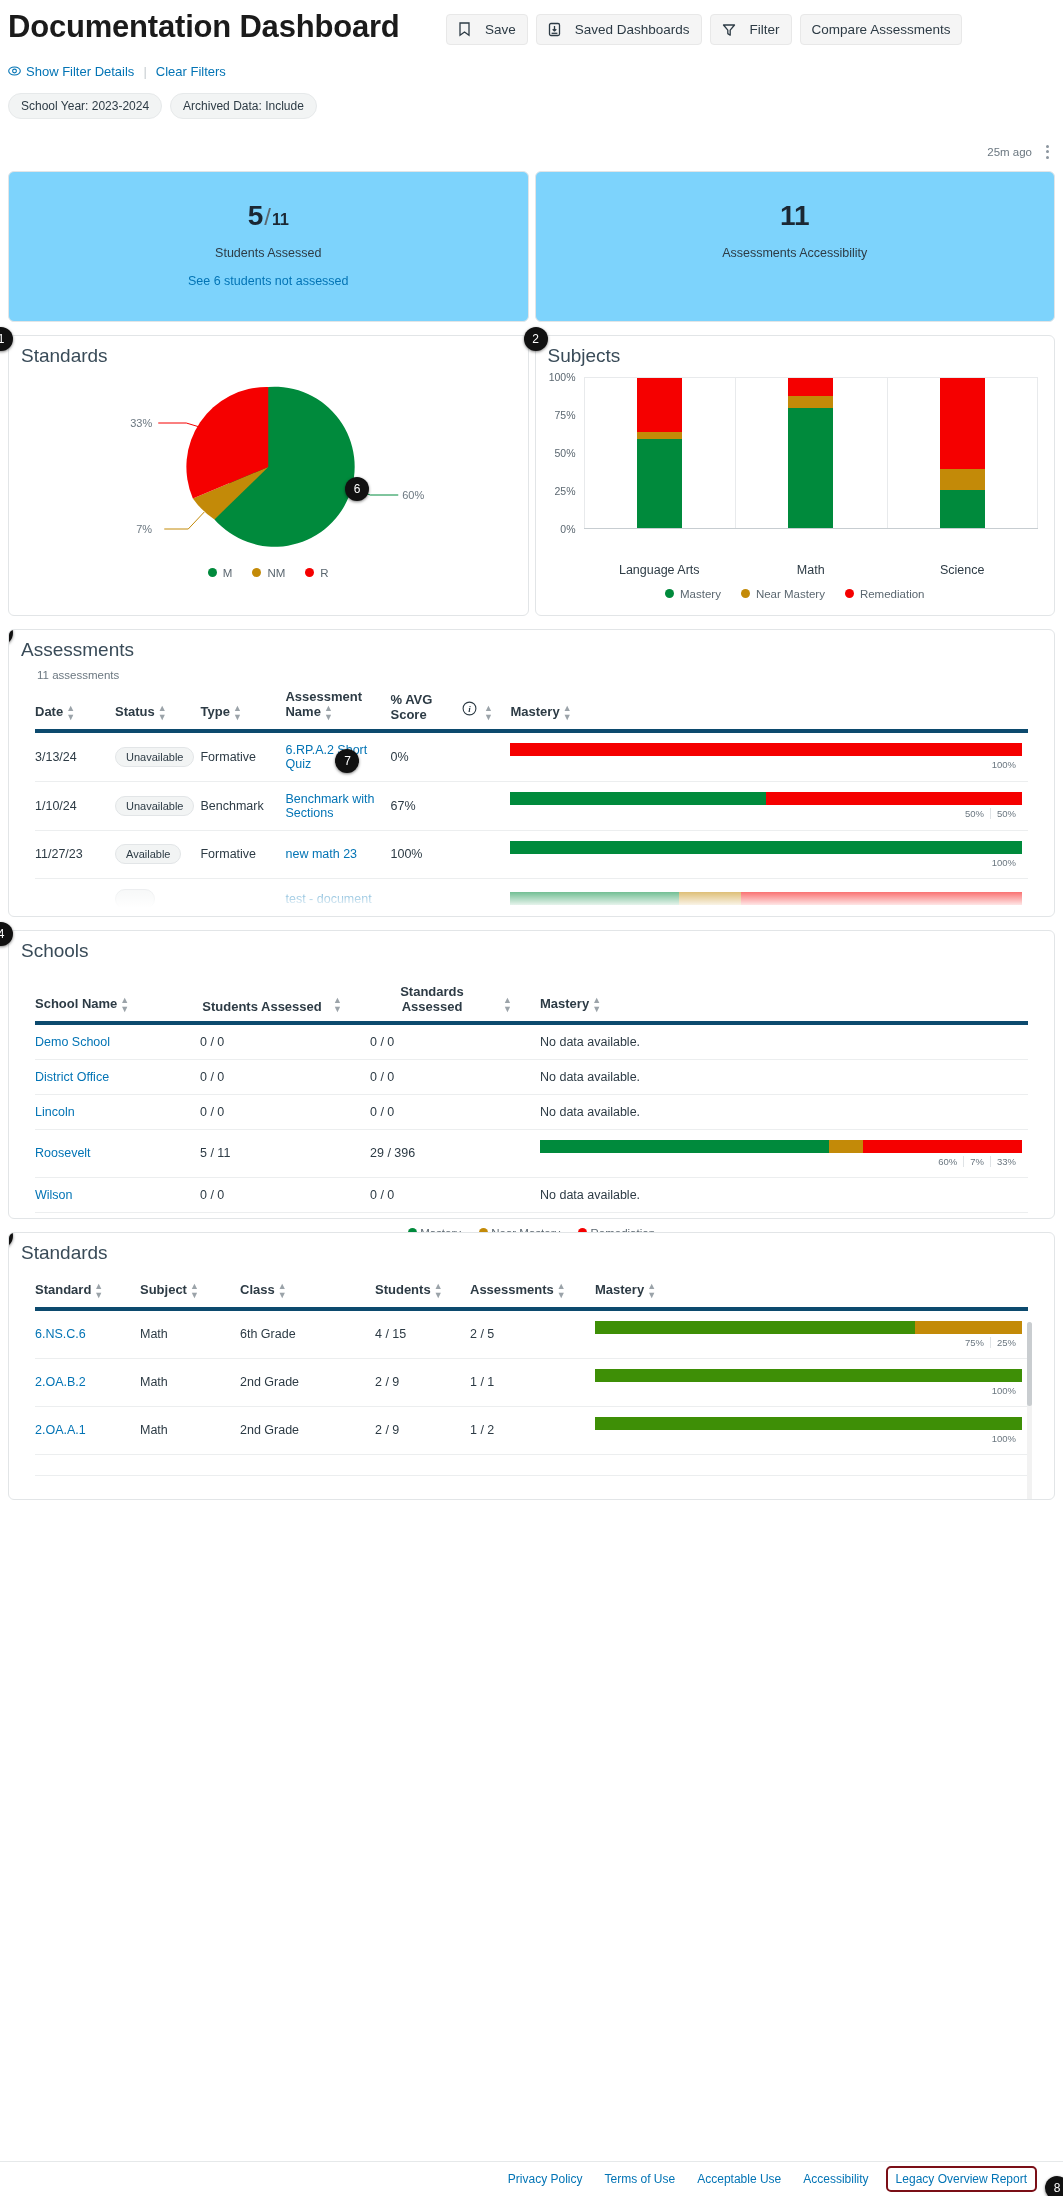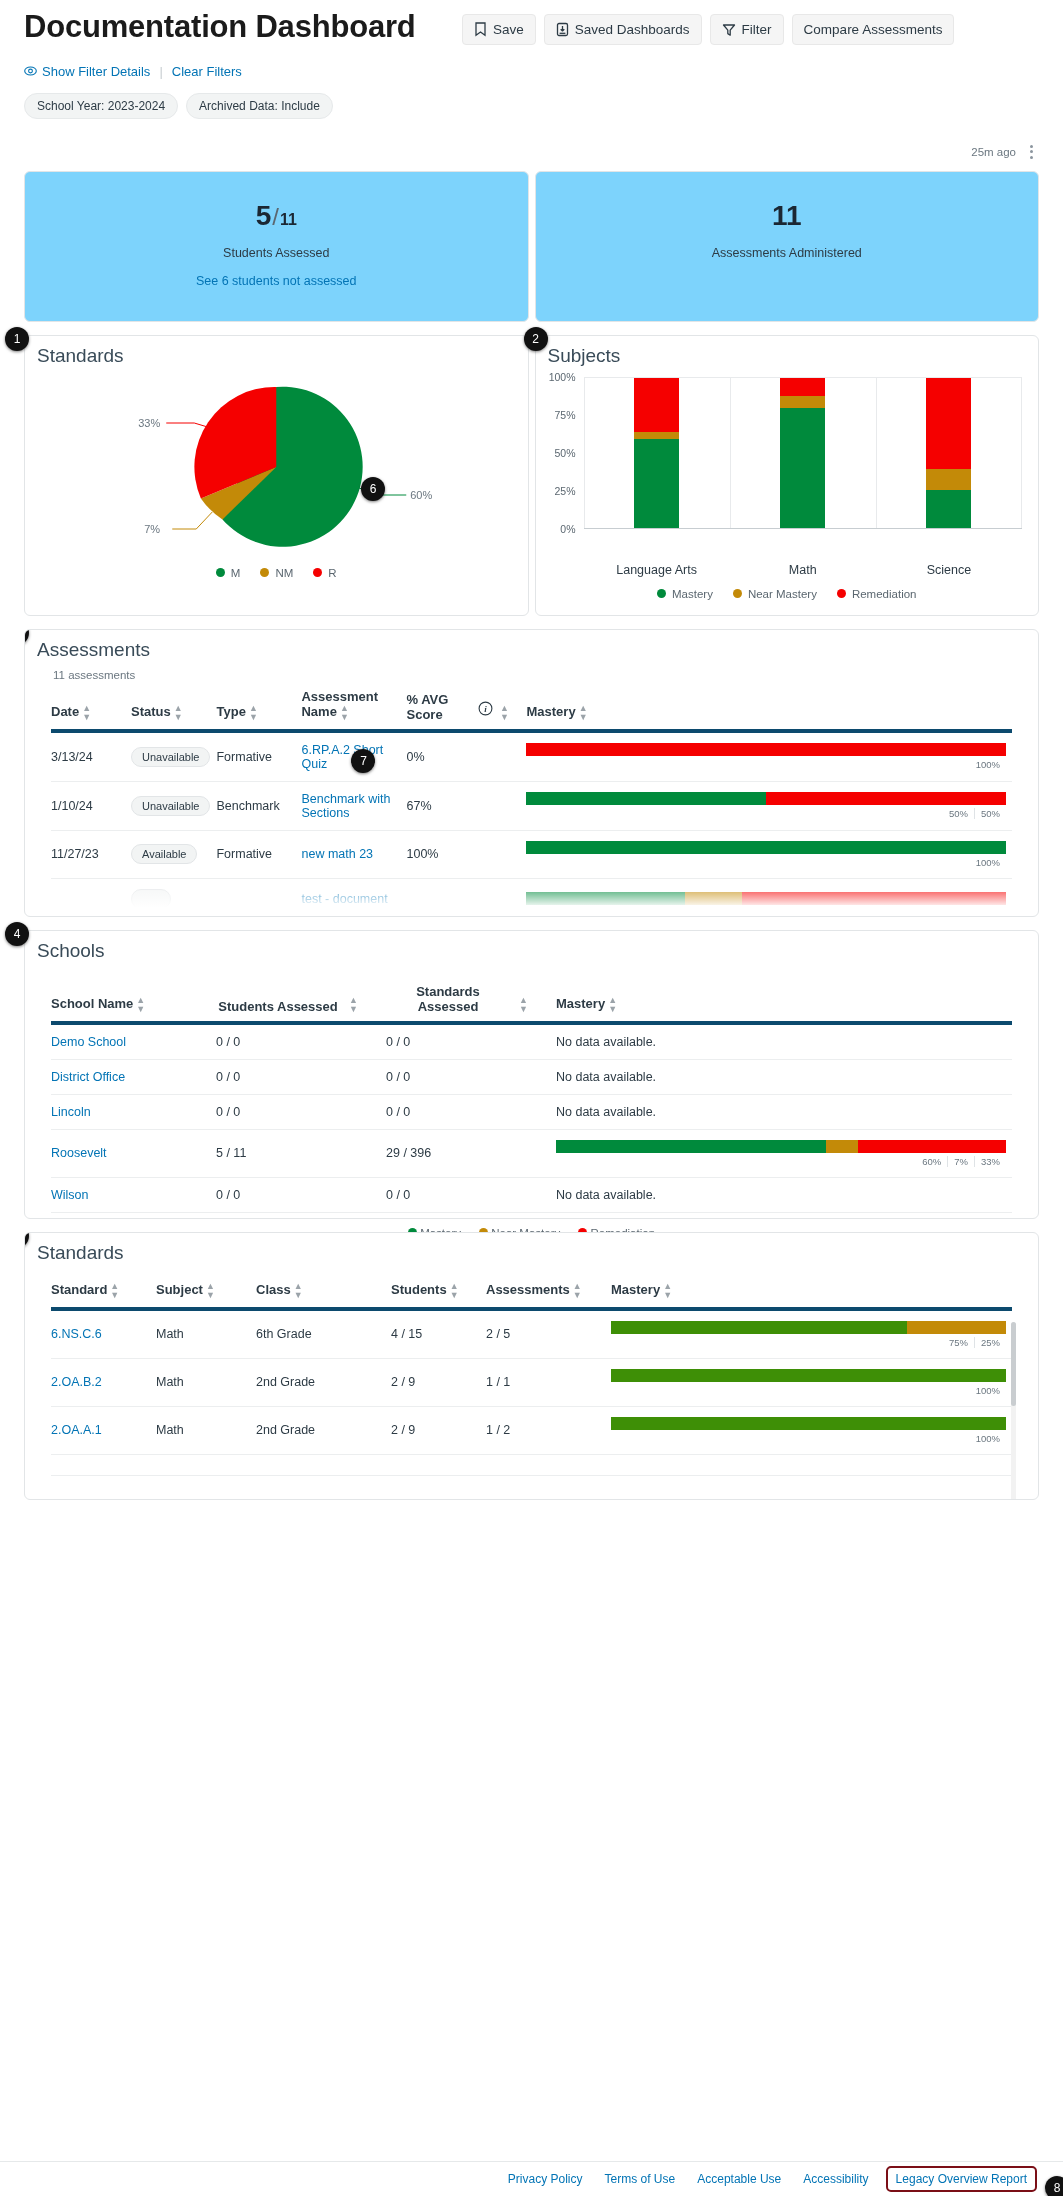--- a/index.html
+++ b/index.html
@@ -2,31 +2,31 @@
 <html><head>
 <meta charset="utf-8">
 <style>
   * { box-sizing: border-box; }
   html, body { margin:0; padding:0; }
   body {
     width:1063px; min-height:2196px; background:#ffffff;
     font-family:"Liberation Sans", sans-serif; color:#2d3b45;
     position:relative; overflow:hidden;
   }
-  .page { width:1063px; position:relative; padding:0 24px; }
+  .page { width:1063px; position:relative; padding:0 8px; }
 
   
   .header-row { display:flex; align-items:flex-start; padding-top:8px; }
   .page-title {
     font-size:31px; font-weight:bold; line-height:1.22; color:#1b1b1b;
     width:420px; letter-spacing:-0.2px;
   }
   .toolbar { display:flex; gap:8px; margin-left:18px; padding-top:6px; flex-wrap:nowrap; }
   .tb-btn {
-    display:inline-flex; align-items:center; gap:6px;
+    display:inline-flex; align-items:center; gap:14px;
     background:#f5f5f5; border:1px solid #e8e8e8; border-radius:4px;
     padding:7px 11px; font-size:13.5px; color:#2d3b45; white-space:nowrap;
     cursor:pointer;
   }
   .tb-btn svg { display:block; }
 
   
   .filter-links { display:flex; align-items:center; gap:9px; margin-top:18px; font-size:13px; }
   .flink { color:#0374b5; cursor:pointer; text-decoration:none; display:inline-flex; align-items:center; gap:5px; }
   .fdiv { color:#c7cdd1; }
@@ -207,21 +207,21 @@
       </div>
       <div class="stat-label">Students Assessed</div>
       <div class="stat-link">See 6 students not assessed</div>
     </div>
 
 
     <div class="stat-card">
       <div class="stat-num">
         <span>11</span>
       </div>
-      <div class="stat-label">Assessments Administered</div>
+      <div class="stat-label">Assessments Accessibility</div>
     </div>
   </div>
 
   <div class="charts-row">
 
     <div class="panel chart-panel">
       <div class="marker" style="left:-20px; top:-9px;">1</div>
       <div class="panel-title">Standards</div>
 
       <div class="pie-wrap">

